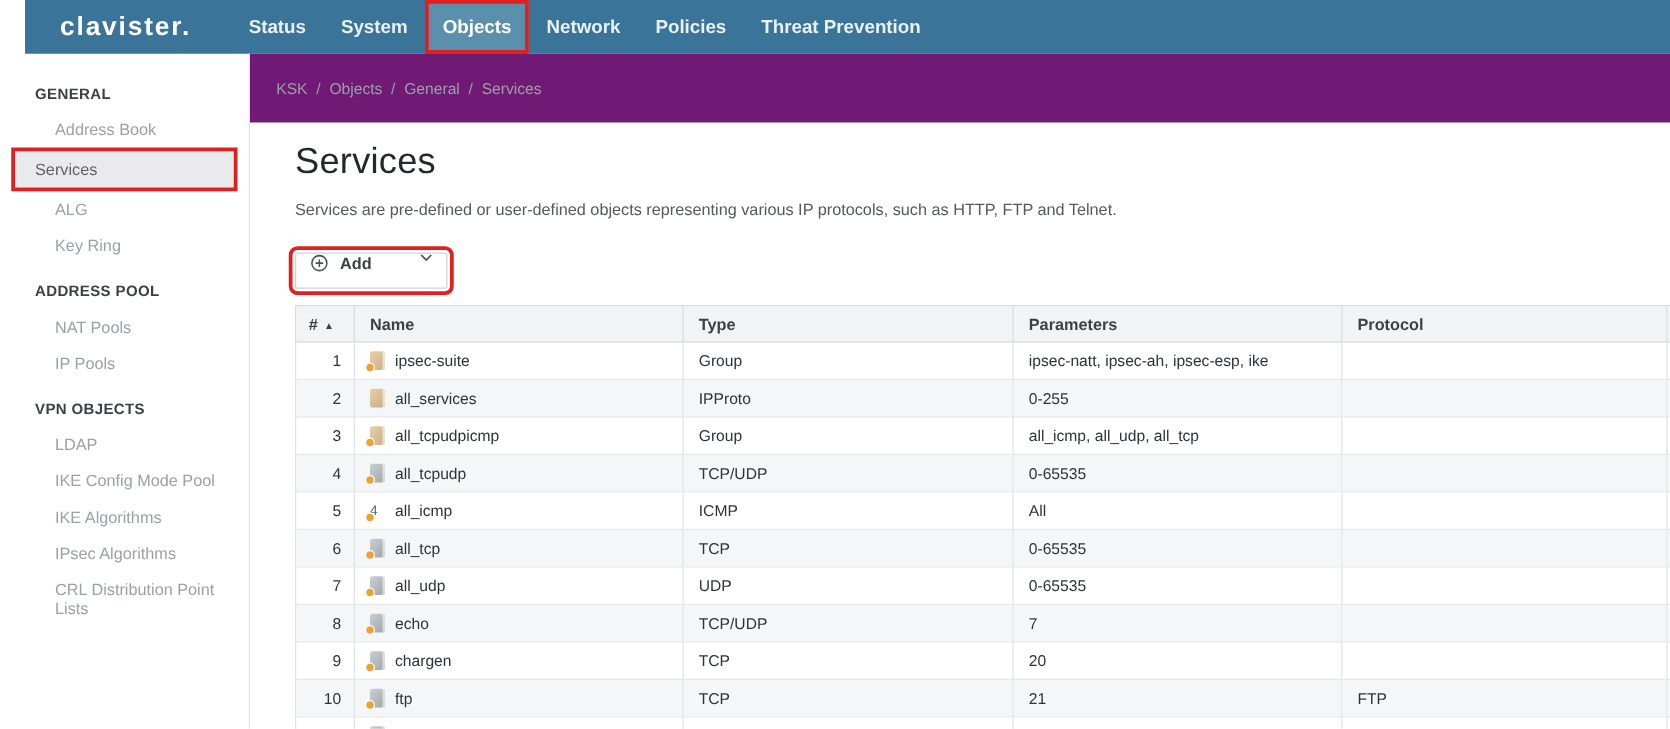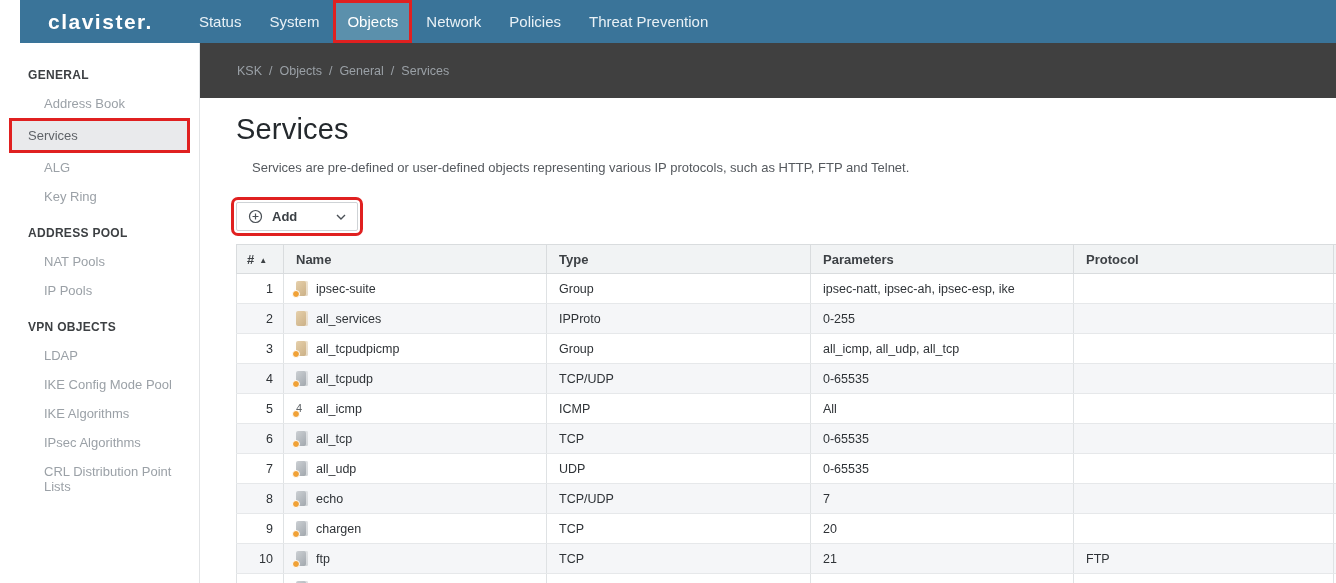--- a/index.html
+++ b/index.html
@@ -3,46 +3,46 @@
 <meta charset="utf-8">
 <style>
   * { margin:0; padding:0; box-sizing:border-box; }
   html,body { width:1336px; height:583px; overflow:hidden; background:#fff;
               font-family:"Liberation Sans","DejaVu Sans",sans-serif; }
 
   
   .navbar { height:43px; background:#3a7499; display:flex; align-items:stretch; padding-left:28px;margin-left:20px; }
   .logo { color:#fff; font-weight:bold; font-size:21px; letter-spacing:1.5px; align-self:center;
           margin-right:32px; }
-  .nav-item { color:#e9f1f6; font-size:15px; line-height:43px; padding:0 14px; cursor:pointer; }
+  .nav-item { color:#e9f1f6; font-size:15px; line-height:43px; padding:0 14px; cursor:pointer;font-weight:bold; }
   .nav-item.active { background:#5b90ac; color:#fff; }
   .nav-item.annotated { outline:3px solid #e02020; outline-offset:-3px; }
 
   
   .app { display:flex; height:540px;border-radius:32px; }
   .sidebar { width:200px; border-right:1px solid #e2e4e6; padding-top:10px; flex:none; }
   .side-header { font-size:12px; font-weight:bold; color:#3d4043; letter-spacing:.3px;
                  padding:15px 0 7px 28px; }
   .side-item { font-size:13px; color:#9ba1a7; padding:7px 0 7px 44px; cursor:pointer; }
   .side-item.selected { background:#e9eaec; color:#5f6368; margin:3px 12px; padding:7px 0 7px 16px;
                         outline:3px solid #e02020; }
 
   .main { flex:1; min-width:0; }
-  .crumbbar { height:55px; background:#404040; display:flex; align-items:center;
-              padding-left:37px; font-size:12.5px; color:#9aa0a6; }
+  .crumbbar { height:55px; background:#701a75; display:flex; align-items:center;
+              padding-left:21px; font-size:12.5px; color:#9aa0a6; }
   .crumbbar .crumb { cursor:pointer; }
   .crumbbar .sep { margin:0 7px; }
 
   .content { padding-left:36px; }
   .page-title { font-size:29px; font-weight:500; color:#24292d; margin:15px 0 0; letter-spacing:.2px; }
-  .page-desc { font-size:13px; color:#55595e; margin-top:14px;margin-left:16px; }
+  .page-desc { font-size:13px; color:#55595e; margin-top:14px; }
 
   
   .add-wrap { margin-top:27px; }
-  .btn-add { display:inline-flex; align-items:center; width:122px; height:29px; padding:0 11px;
+  .btn-add { display:inline-flex; align-items:flex-start; width:122px; height:29px; padding:0 11px;
              background:#fff; border:1px solid #cfd3d6; border-radius:2px; cursor:pointer;
              font-size:13px; font-weight:bold; color:#3b4045;
              outline:3px solid #e02020; outline-offset:2px; }
   .btn-add .plus { display:inline-flex; margin-right:9px; }
   .btn-add .caret { margin-left:auto; display:inline-flex; }
 
   
   table.svc { border-collapse:collapse; table-layout:fixed; width:1100px; margin-top:13px; }
   .svc th { background:#f1f3f4; border:1px solid #d9dcde; height:29px; text-align:left;
             font-size:13px; font-weight:bold; color:#3d4145; padding-left:12px; cursor:pointer; }

